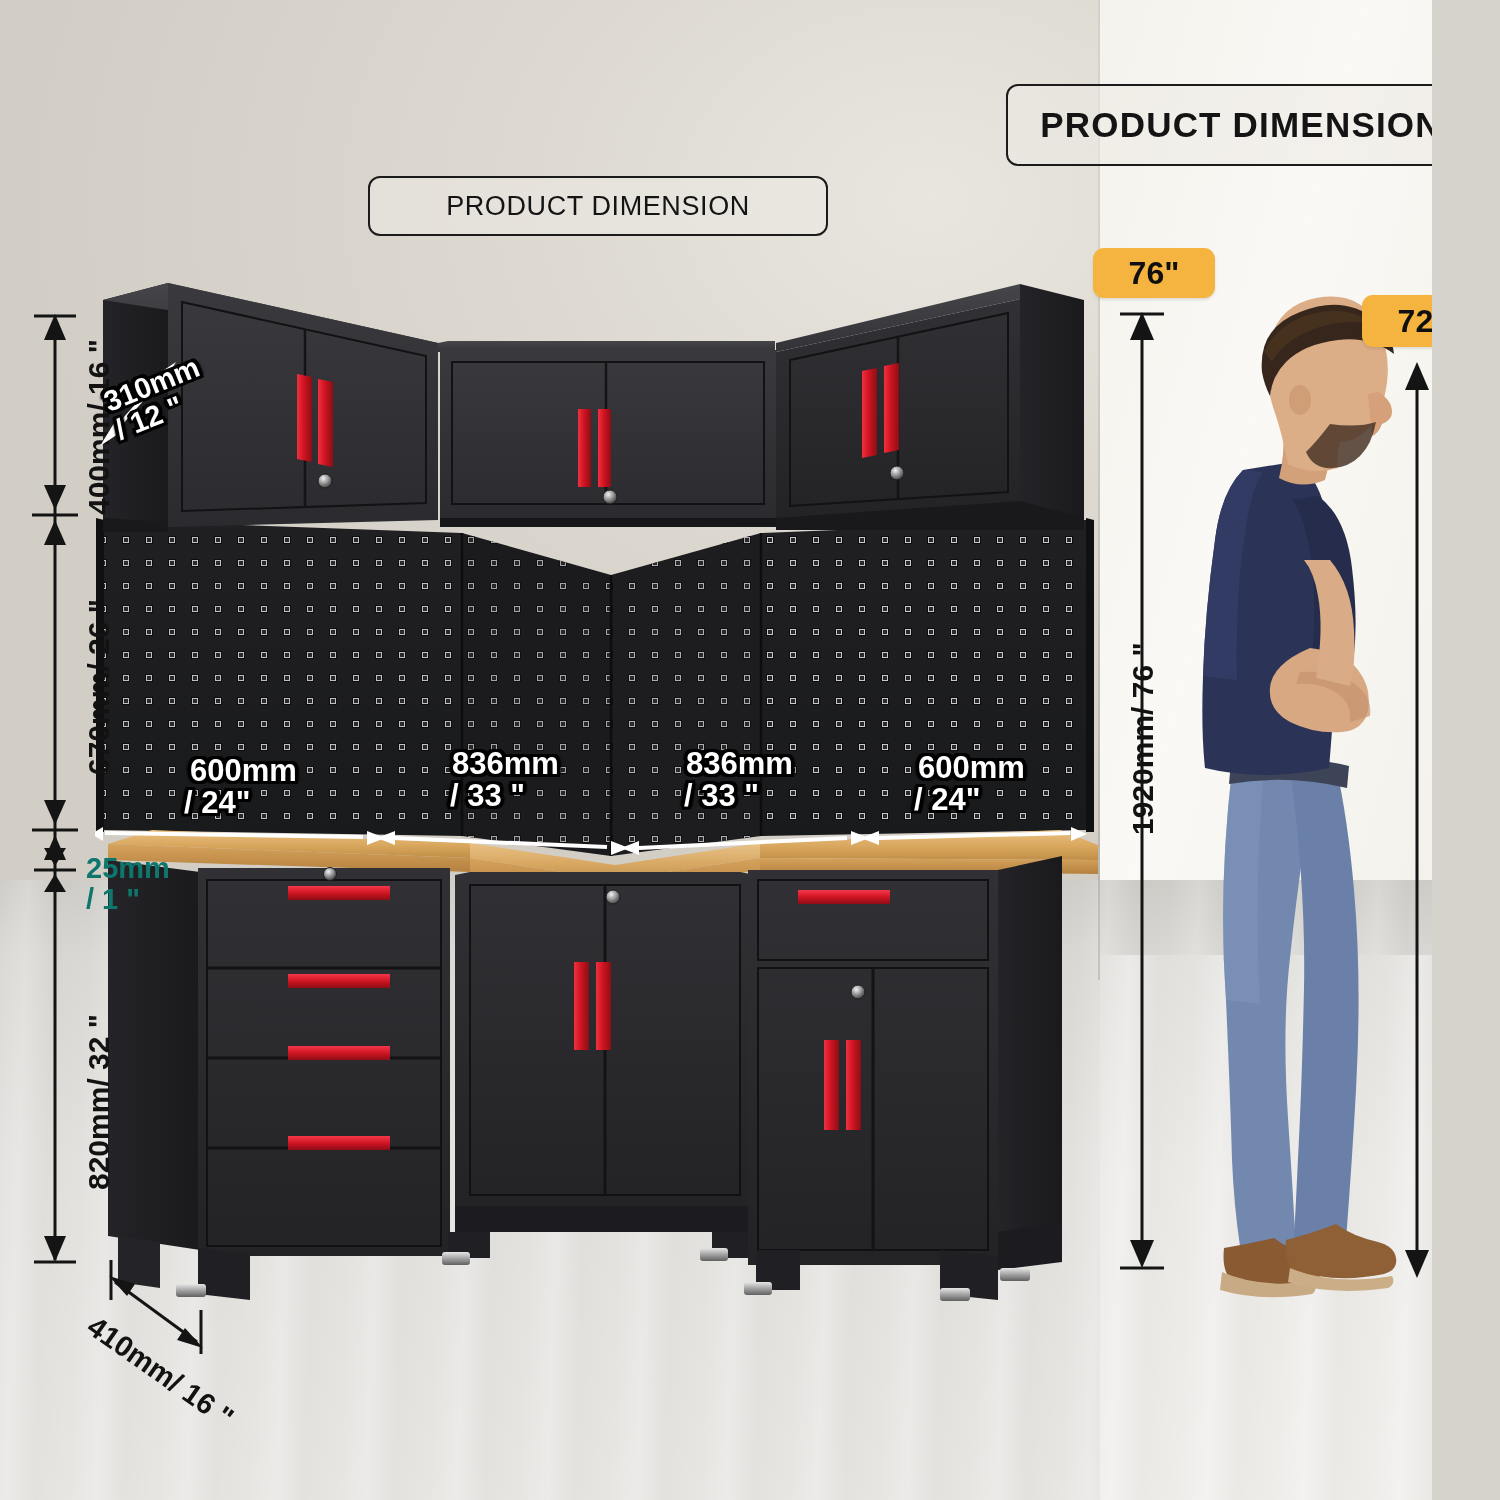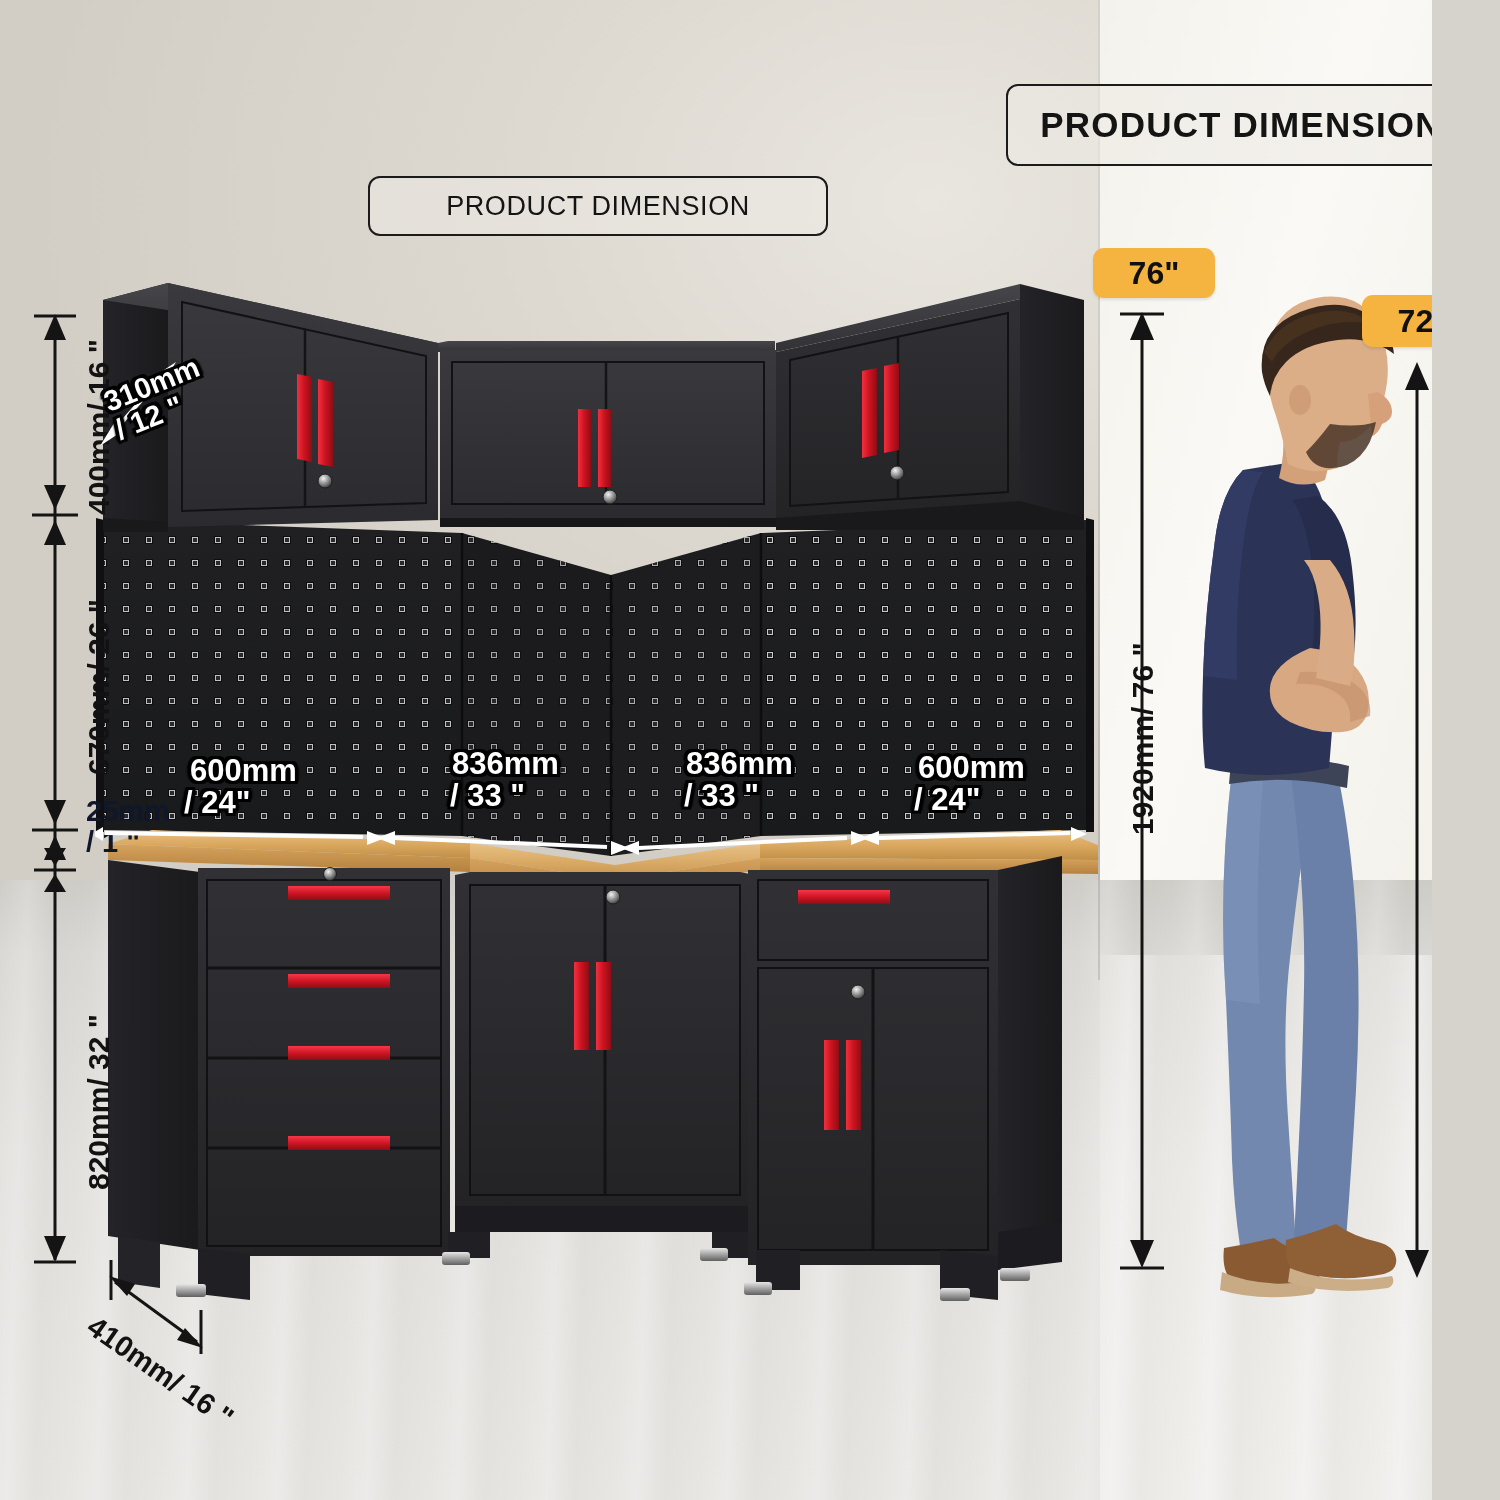--- a/index.html
+++ b/index.html
@@ -353,21 +353,21 @@
     <line x1="24" y1="570" x2="66" y2="570" stroke="#141414" stroke-width="3"></line>
 
     <polygon points="45,962 34,936 56,936" fill="#141414"></polygon>
     <line x1="24" y1="962" x2="66" y2="962" stroke="#141414" stroke-width="3"></line>
   </svg>
 
   <div class="vlabel" style="left:82px;top:515px;font-size:30px;transform:rotate(-90deg);">400mm/ 16 "</div>
 
   <div class="vlabel" style="left:82px;top:775px;font-size:30px;transform:rotate(-90deg);">670mm/ 26 "</div>
 
-  <div style="position:absolute;left:86px;top:796px;font-size:29px;font-weight:bold;color:#0f172a;line-height:1.08;">
+  <div style="position:absolute;left:86px;top:853px;font-size:29px;font-weight:bold;color:#0f766e;line-height:1.08;">
     <div>25mm</div>
     <div>/ 1 "</div>
   </div>
 
   <div class="vlabel" style="left:82px;top:1190px;font-size:30px;transform:rotate(-90deg);">820mm/ 32 "</div>
 
   <svg width="200" height="200" style="position:absolute;left:90px;top:330px;">
     <line x1="18" y1="108" x2="78" y2="40" stroke="#ffffff" stroke-width="4"></line>
     <polygon points="10,116 34,100 26,90" fill="#ffffff"></polygon>
     <polygon points="86,32 62,48 70,58" fill="#ffffff"></polygon>

